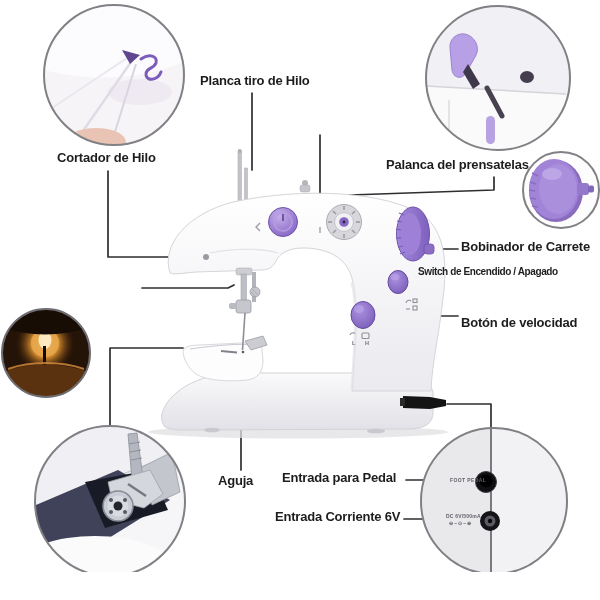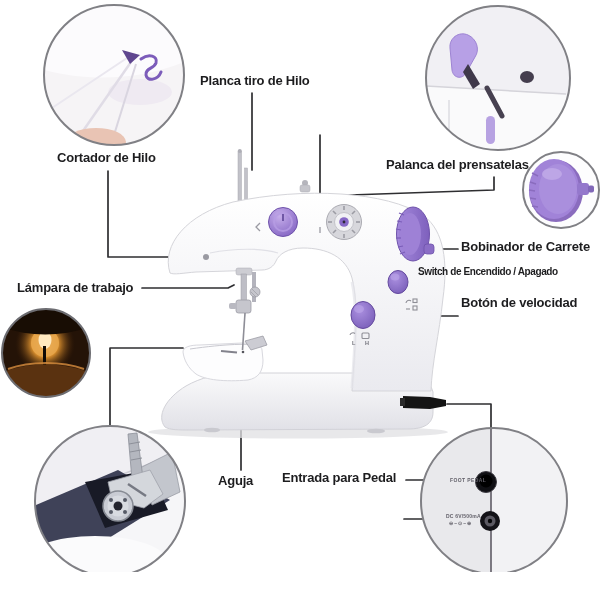--- a/index.html
+++ b/index.html
@@ -310,24 +310,24 @@
     </g>
     <circle cx="494" cy="501" r="73" fill="none" stroke="#808085" stroke-width="2"></circle>
   </g>
 </svg>
 
 <div class="lbl" style="left:200px;top:74px;">Planca tiro de Hilo</div>
 <div class="lbl" style="left:370px;top:158px;margin-left:16px;">Palanca del prensatelas</div>
 <div class="lbl" style="left:57px;top:151px;text-align:right;">Cortador de Hilo</div>
 <div class="lbl" style="left:461px;top:240px;">Bobinador de Carrete</div>
 <div class="lbl" style="left:418px;top:266px;font-size:10px;letter-spacing:-0.4px;">Switch de Encendido / Apagado</div>
-<div class="lbl" style="left:17px;top:281px;">Lámpara de trabajo</div>
-<div class="lbl" style="left:461px;top:296px;">Botón de velocidad</div>
+<div class="lbl" style="left:461px;top:316px;">Botón de velocidad</div>
 <div class="lbl" style="left:218px;top:474px;text-align:center;">Aguja</div>
 <div class="lbl" style="left:282px;top:471px;text-align:center;">Entrada para Pedal</div>
+<div class="lbl" style="left:275px;top:510px;">Entrada Corriente 6V</div>
 
 <span class="tiny" style="left:450px;top:478px;font-size:5px;letter-spacing:0.4px;">FOOT PEDAL</span>
 <span class="tiny" style="left:446px;top:514px;font-size:5px;letter-spacing:0.2px;">DC 6V/500mA</span>
 <span class="tiny" style="left:449px;top:521px;font-size:5px;letter-spacing:1px;">⊖–⊙–⊕</span>
 <span class="tiny" style="left:352px;top:341px;font-size:5.5px;color:#6f6f78;">L</span>
 <span class="tiny" style="left:365px;top:341px;font-size:5.5px;color:#6f6f78;">H</span>
 
 </div>
 
 </body></html>

